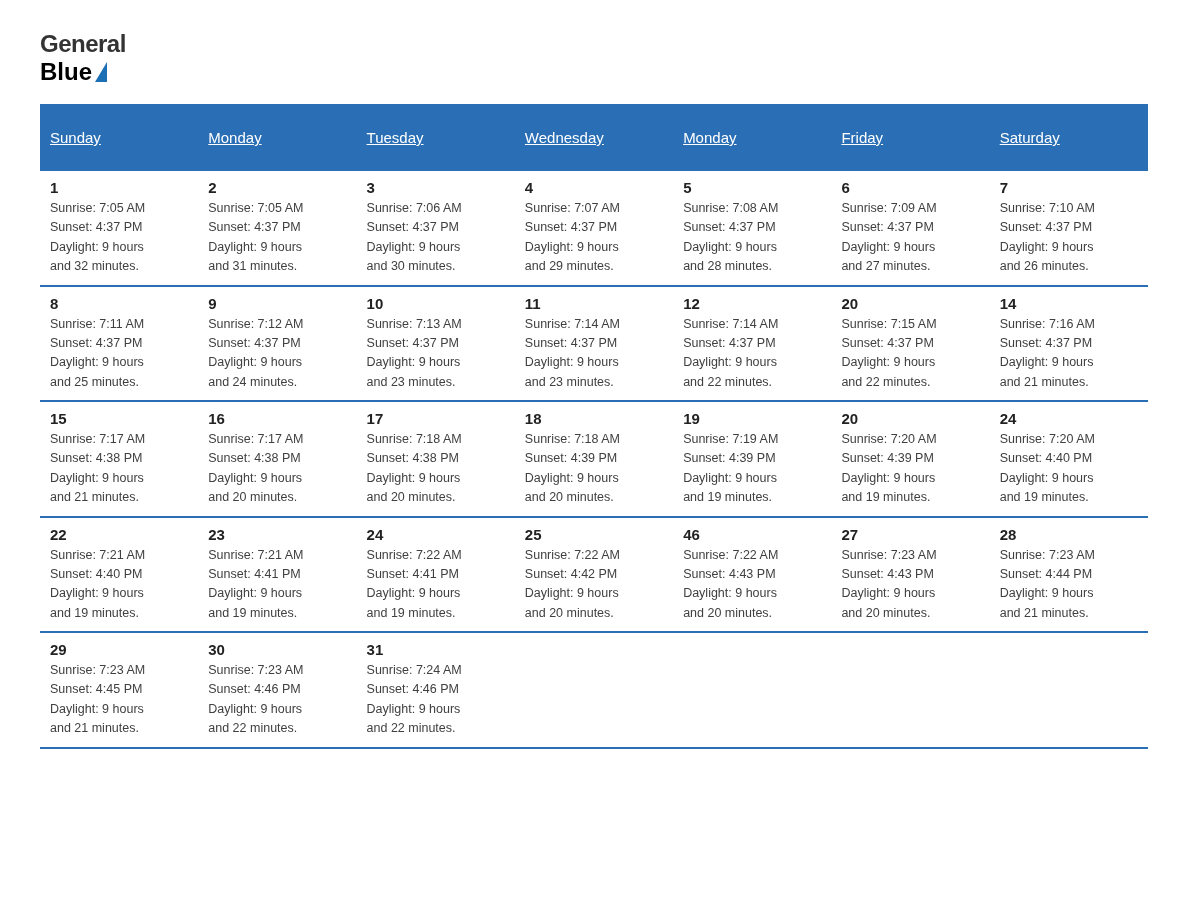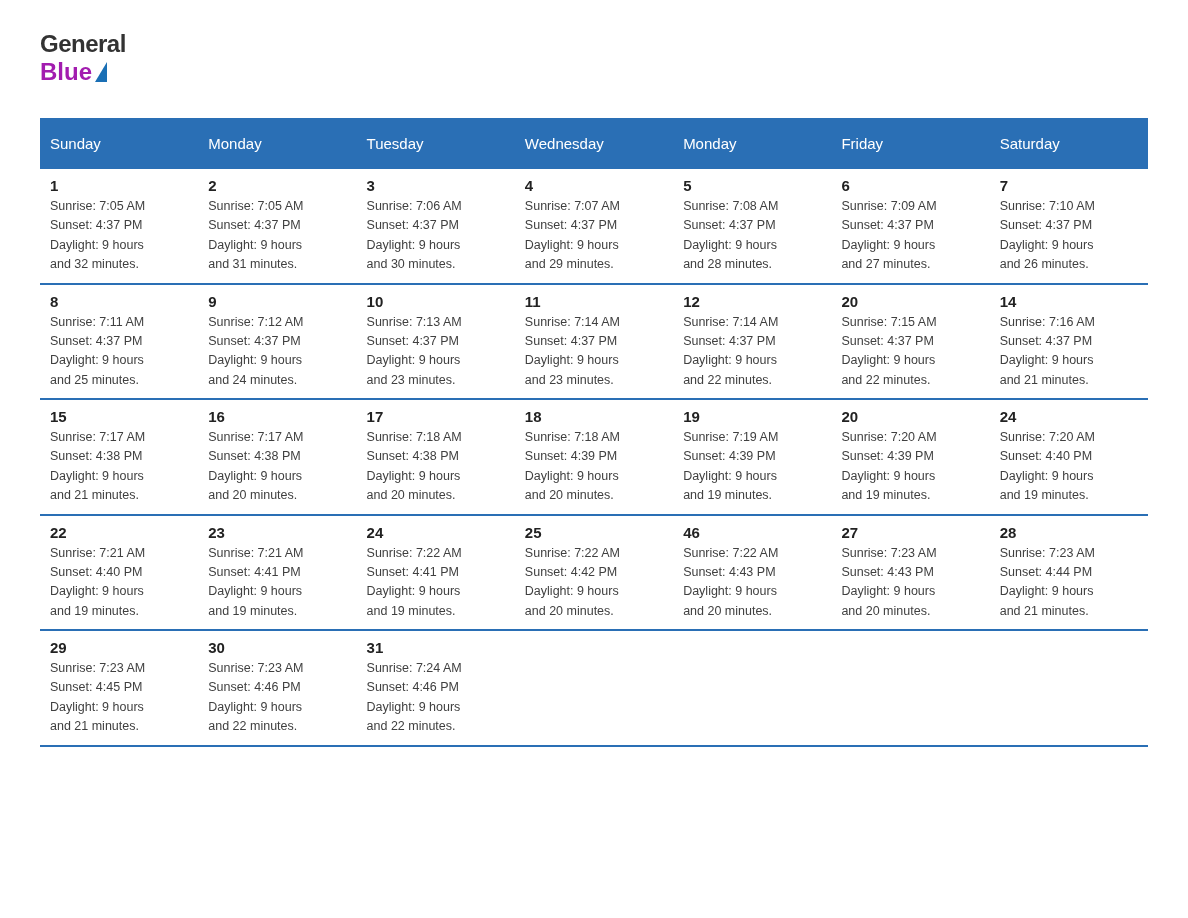--- a/index.html
+++ b/index.html
@@ -8,21 +8,21 @@
       background: #fff;
       color: #222;
       padding: 30px 40px;
       width: 1188px;
       min-height: 918px;
     }
     .header-area {
       display: flex;
       justify-content: space-between;
       align-items: flex-start;
-      margin-bottom: 32px;
+      margin-bottom: 18px;
       gap: 25px;
     }
     .title-area {
       text-align: right;
     }
     .main-title {
       font-size: 52px;
       font-weight: 300;
       color: #222;
       line-height: 1.1;
@@ -33,25 +33,26 @@
       margin-top: 4px;
     }
     .calendar-table {
       width: 100%;
       border-collapse: collapse;
       font-size: 13px;
     }
     .calendar-table thead tr th {
       background: #2a6fb5;
       color: #fff;
-      padding: 17px 10px;
+      padding: 25px 10px;
       text-align: left;
       font-size: 15px;
       font-weight: normal;
       border: none;
+      text-decoration: underline;
     }
     .calendar-table tbody tr {
       border-bottom: 2px solid #2a6fb5;
     }
     .calendar-table tbody tr td {
       padding: 8px 10px;
       vertical-align: top;
       width: 14.28%;
       border-right: none;
       border-left: none;
@@ -86,21 +87,21 @@
       color: #333;
       letter-spacing: -0.5px;
     }
     .logo-blue-row {
       display: flex;
       align-items: center;
     }
     .logo-blue-text {
       font-size: 24px;
       font-weight: bold;
-      color: #a21caf;
+      color: #000000;
     }
     .logo-triangle {
       width: 0;
       height: 0;
       border-left: 12px solid transparent;
       border-bottom: 20px solid #1a6fb5;
       margin-left: 3px;
       display: inline-block;
     }
   </style>

